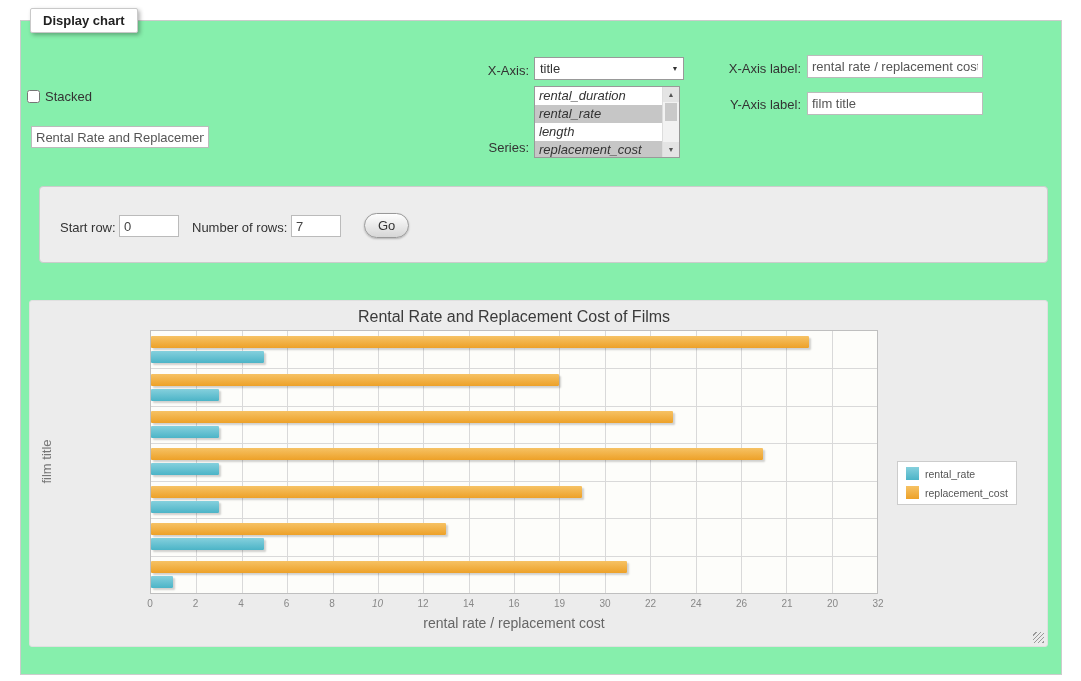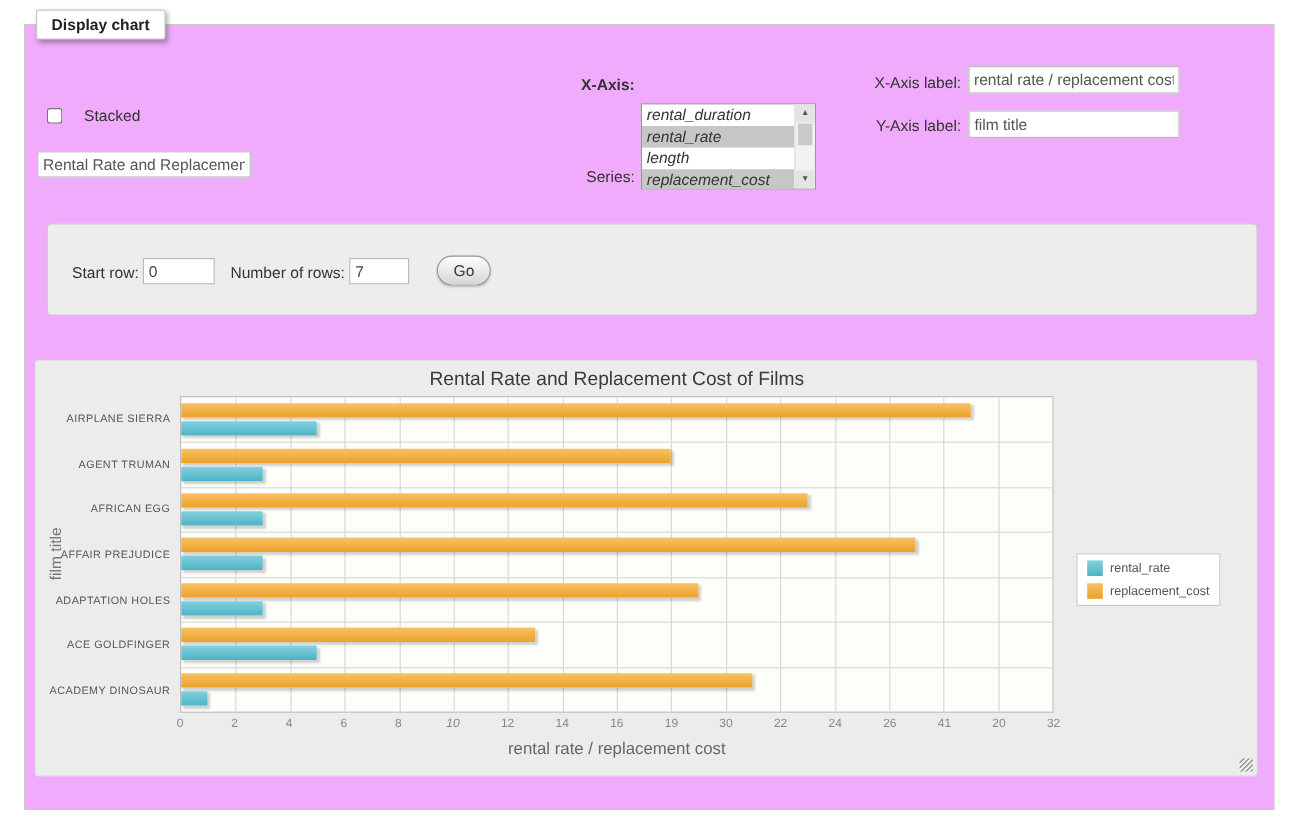--- a/index.html
+++ b/index.html
@@ -14,21 +14,21 @@
     height: 681px;
     background: #fff;
     overflow: hidden;
   }
   
   .outer-box {
     position: absolute;
     left: 20px; top: 20px;
     width: 1042px; height: 655px;
     border: 1px solid #ccc;
-    background: #f0abfc;
+    background: #86efac;
   }
   .panel-legend {
     position: absolute;
     left: 9px; top: -13px;
     background: #fff;
     border: 1px solid #c9c9c9;
     border-radius: 2px;
     box-shadow: 2px 2px 4px rgba(0,0,0,0.3);
     padding: 4px 12px;
     font-size: 13px;
@@ -42,42 +42,42 @@
     display: flex;
     align-items: center;
     gap: 9px;
     font-size: 13px;
     color: #333;
   }
   .radio-item { display: flex; align-items: center; gap: 3px; cursor: default; }
   .radio-item input { margin: 0; }
   .stacked-row {
     position: absolute;
-    left: 18px; top: 68px;
-    display: flex; align-items: center; gap: 18px;
+    left: 6px; top: 68px;
+    display: flex; align-items: center; gap: 5px;
     font-size: 13px; color: #333; justify-content: flex-end;
   }
   .title-input {
     position: absolute;
     left: 10px; top: 105px;
     width: 178px; height: 22px;
     border: 1px solid #bbb;
     padding: 2px 4px;
     font-size: 13px;
     color: #555;
     font-family: inherit;
   }
   .lbl {
     position: absolute;
     font-size: 13px;
     color: #333;
     text-align: right;
     white-space: nowrap;
   }
-  .x-axis-lbl   { left: 420px; top: 42px; width: 88px; font-weight: bold; }
+  .x-axis-lbl   { left: 420px; top: 42px; width: 88px; }
   .series-lbl   { left: 420px; top: 119px; width: 88px; }
   .xlabel-lbl   { left: 680px; top: 40px; width: 100px; }
   .ylabel-lbl   { left: 680px; top: 76px; width: 100px; }
   .fake-select {
     position: absolute;
     left: 513px; top: 36px;
     width: 150px; height: 23px;
     border: 1px solid #999;
     background: #fff;
     display: flex; align-items: center;
@@ -287,20 +287,24 @@
 
 
     <label class="stacked-row">
       <input type="checkbox" style="">
       <span>Stacked</span>
     </label>
 
     <input class="title-input" type="text" value="Rental Rate and Replacement Cost of Films" style="">
 
     <div class="lbl x-axis-lbl">X-Axis:</div>
+    <div class="fake-select">
+      <span class="fs-text">title</span>
+      <span class="fs-arrow">▼</span>
+    </div>
 
     <div class="lbl series-lbl">Series:</div>
     <div class="listbox">
       <div class="lb-options">
           <div class="lb-option">rental_duration</div>
           <div class="lb-option selected">rental_rate</div>
           <div class="lb-option">length</div>
           <div class="lb-option selected">replacement_cost</div>
         </div>
       <div class="lb-scroll">
@@ -322,29 +326,20 @@
       <span class="rp-lbl rp-start-lbl">Start row:</span>
       <input class="rp-input rp-start-input" type="text" value="0" style="">
       <span class="rp-lbl rp-nrows-lbl">Number of rows:</span>
       <input class="rp-input rp-nrows-input" type="text" value="7" style="">
       <button class="go-btn">Go</button>
     </div>
 
     <div class="chart-panel">
       <div class="chart-title">Rental Rate and Replacement Cost of Films</div>
       <div class="y-axis-title">film title</div>
-      <div class="cat-labels">
-          <div class="cat-label" style="top: 7.14286%;">AIRPLANE SIERRA</div>
-          <div class="cat-label" style="top: 21.4286%;">AGENT TRUMAN</div>
-          <div class="cat-label" style="top: 35.7143%;">AFRICAN EGG</div>
-          <div class="cat-label" style="top: 50%;">AFFAIR PREJUDICE</div>
-          <div class="cat-label" style="top: 64.2857%;">ADAPTATION HOLES</div>
-          <div class="cat-label" style="top: 78.5714%;">ACE GOLDFINGER</div>
-          <div class="cat-label" style="top: 92.8571%;">ACADEMY DINOSAUR</div>
-        </div>
       <div class="plot-area">
           <div class="vgrid" style="left: 6.25%;"></div>
           <div class="vgrid" style="left: 12.5%;"></div>
           <div class="vgrid" style="left: 18.75%;"></div>
           <div class="vgrid" style="left: 25%;"></div>
           <div class="vgrid" style="left: 31.25%;"></div>
           <div class="vgrid" style="left: 37.5%;"></div>
           <div class="vgrid" style="left: 43.75%;"></div>
           <div class="vgrid" style="left: 50%;"></div>
           <div class="vgrid" style="left: 56.25%;"></div>
@@ -397,21 +392,21 @@
           <div class="tick" style="left: calc(25% - 12px);">8</div>
           <div class="tick" style="left: calc(31.25% - 12px); font-style: italic;">10</div>
           <div class="tick" style="left: calc(37.5% - 12px);">12</div>
           <div class="tick" style="left: calc(43.75% - 12px);">14</div>
           <div class="tick" style="left: calc(50% - 12px);">16</div>
           <div class="tick" style="left: calc(56.25% - 12px);">19</div>
           <div class="tick" style="left: calc(62.5% - 12px);">30</div>
           <div class="tick" style="left: calc(68.75% - 12px);">22</div>
           <div class="tick" style="left: calc(75% - 12px);">24</div>
           <div class="tick" style="left: calc(81.25% - 12px);">26</div>
-          <div class="tick" style="left: calc(87.5% - 12px);">41</div>
+          <div class="tick" style="left: calc(87.5% - 12px);">21</div>
           <div class="tick" style="left: calc(93.75% - 12px);">20</div>
           <div class="tick" style="left: calc(100% - 12px);">32</div>
         </div>
       <div class="x-axis-title">rental rate / replacement cost</div>
       <div class="chart-legend">
           <div class="legend-row">
             <div class="swatch" style="background: linear-gradient(rgb(133, 208, 221), rgb(76, 180, 199));"></div>
             <span>rental_rate</span>
           </div>
           <div class="legend-row">

